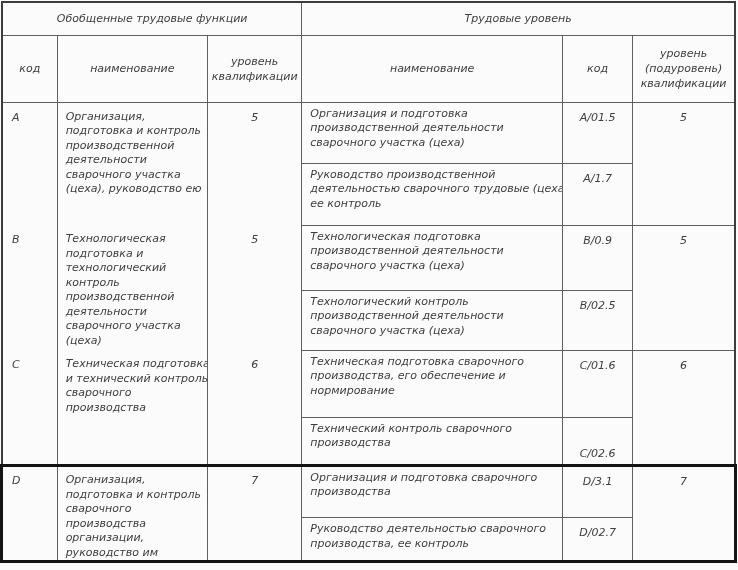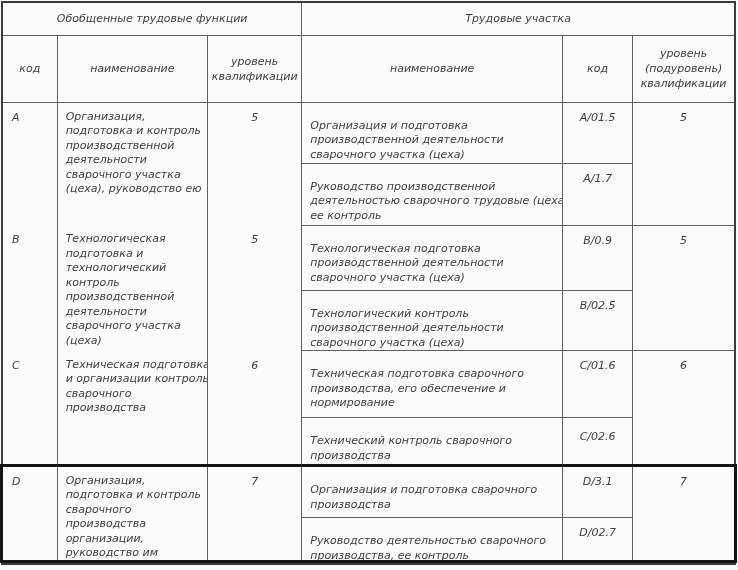--- a/index.html
+++ b/index.html
@@ -47,21 +47,21 @@
     white-space: pre-line;
     line-height: 15px;
   }
 
   
   td.gtf-code { padding: 8px 2px 0 9px; border-bottom: none; border-top: none; }
   td.gtf-name { padding: 7px 4px 0 8px; border-bottom: none; border-top: none; white-space: pre; }
   td.gtf-level { padding: 8px 0 0 0; text-align: center; border-bottom: none; border-top: none; }
 
   
-  td.tf-name { padding: 16px 6px 0 8px; white-space: pre; border-bottom: 1px solid var(--line); font-style: italic; }
+  td.tf-name { padding: 4px 6px 0 8px; white-space: pre; border-bottom: 1px solid var(--line); font-style: italic; }
   td.tf-code { padding: 8px 0 0 0; text-align: center; border-bottom: 1px solid var(--line); margin-left: 15px; }
   td.tf-level { padding: 8px 0 0 0; text-align: center; border-bottom: 1px solid var(--line); }
 
   
   .highlight-box {
     position: absolute;
     left: 0; top: 464px;
     width: 737px; height: 99px;
     border: 3px solid var(--highlight);
     pointer-events: none;
@@ -78,21 +78,21 @@
         <col style="width:150px">
         <col style="width:94px">
       <col style="width:260px">
         <col style="width:70px">
         <col style="width:102px">
     </colgroup>
 
     <tbody>
         <tr style="height:33px">
       <td class="gh" colspan="3">Обобщенные трудовые функции</td>
-      <td class="gh" colspan="3">Трудовые участка</td>
+      <td class="gh" colspan="3">Трудовые уровень</td>
     </tr>
 
     <tr style="height:67px">
       <td class="ch">код</td>
       <td class="ch">наименование</td>
       <td class="ch">уровень
 квалификации</td>
       <td class="ch">наименование</td>
       <td class="ch">код</td>
       <td class="ch">уровень
@@ -142,34 +142,34 @@
     <tr style="height:60px">
       <td class="tf-name">Технологический контроль
 производственной деятельности
 сварочного участка (цеха)</td>
       <td class="tf-code">B/02.5</td>
     </tr>
 
     <tr style="height:67px">
       <td class="gtf-code" rowspan="2">C</td>
       <td class="gtf-name" rowspan="2">Техническая подготовка
-и организации контроль
+и технический контроль
 сварочного
 производства</td>
       <td class="gtf-level" rowspan="2">6</td>
       <td class="tf-name">Техническая подготовка сварочного
 производства, его обеспечение и
 нормирование</td>
       <td class="tf-code">C/01.6</td>
       <td class="tf-level" rowspan="2">6</td>
     </tr>
     <tr style="height:49px">
       <td class="tf-name">Технический контроль сварочного
 производства</td>
-      <td class="tf-code" style="padding-top:12px">C/02.6</td>
+      <td class="tf-code" style="padding-top:29px">C/02.6</td>
     </tr>
 
     <tr style="height:51px">
       <td class="gtf-code" rowspan="2">D</td>
       <td class="gtf-name" rowspan="2">Организация,
 подготовка и контроль
 сварочного
 производства
 организации,
 руководство им</td>

